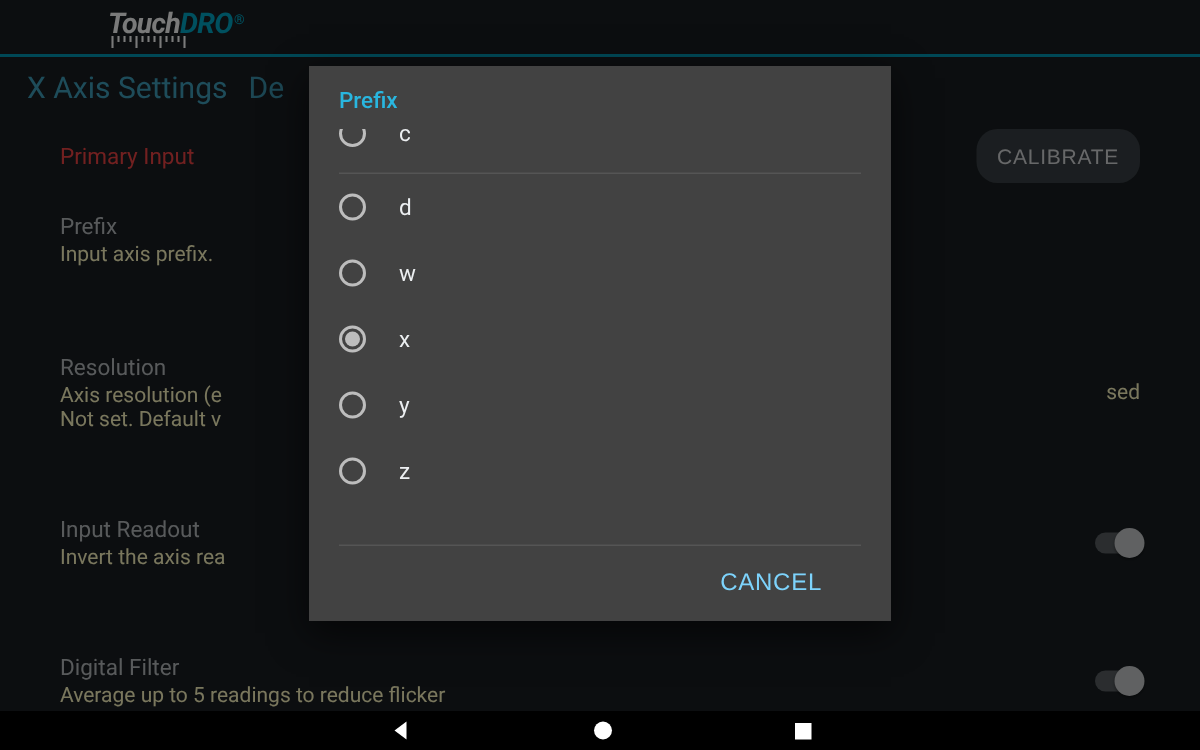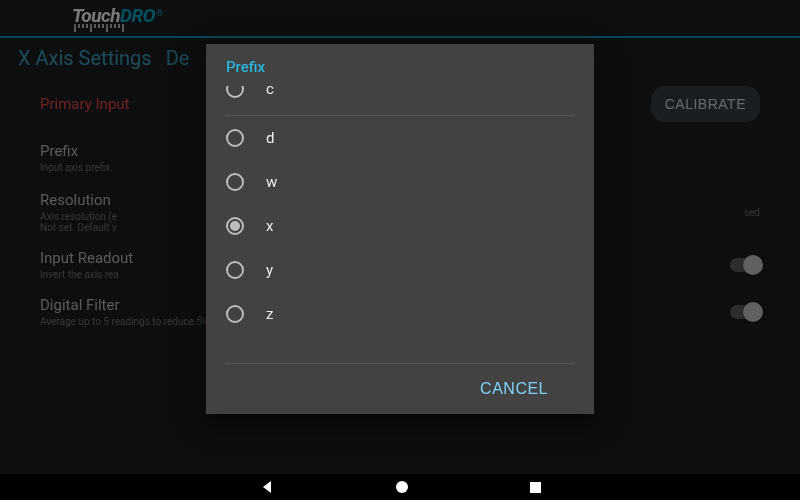--- a/index.html
+++ b/index.html
@@ -19,22 +19,22 @@
 
   
   .page { position: relative; padding: 8px 18px 0 18px; height: calc(100% - 38px - 26px); }
   .breadcrumb { display: flex; align-items: center; gap: 14px; color: #3fa0bc; font-size: 20px; font-weight: 400; margin-bottom: 6px; }
   .breadcrumb .crumb2 { opacity: 0.9; }
   .row { padding: 10px 22px 10px 22px; }
   .primary-row { display:flex; align-items:center; justify-content:space-between; }
   .primary-label { color: #ef4444; font-size: 15px; }
   .calibrate-btn { background: #3a4045; color: #d8dadc; font-size: 14px; letter-spacing: 0.5px; border: none; padding: 10px 14px; border-radius: 14px; }
   .setting-title { color: #b8bcbf; font-size: 15px; margin-bottom: 2px; }
-  .setting-sub { color: #737373; font-size: 10px; }
-  .setting-row { display:flex; justify-content:space-between; align-items:center; padding: 8px 22px 8px 22px; }
+  .setting-sub { color: #fef9c3; font-size: 14px; }
+  .setting-row { display:flex; justify-content:space-between; align-items:center; padding: 8px 22px 8px 22px; margin-top: 40px; }
   .switch { width: 30px; height: 14px; background: #5a5f63; border-radius: 8px; position: relative; flex-shrink:0; }
   .switch::after { content:""; position:absolute; right:-3px; top:-3px; width:20px; height:20px; background:#c8cacc; border-radius:50%; box-shadow:0 1px 2px rgba(0,0,0,0.4); }
 
   
   .navbar { position:absolute; bottom:0; left:0; right:0; height:26px; background:#000; display:flex; justify-content:center; align-items:center; gap:120px; }
   .nav-icon svg { display:block; }
 
   
   .scrim { position:absolute; inset:0; background:rgba(0,0,0,0.52); }
 

